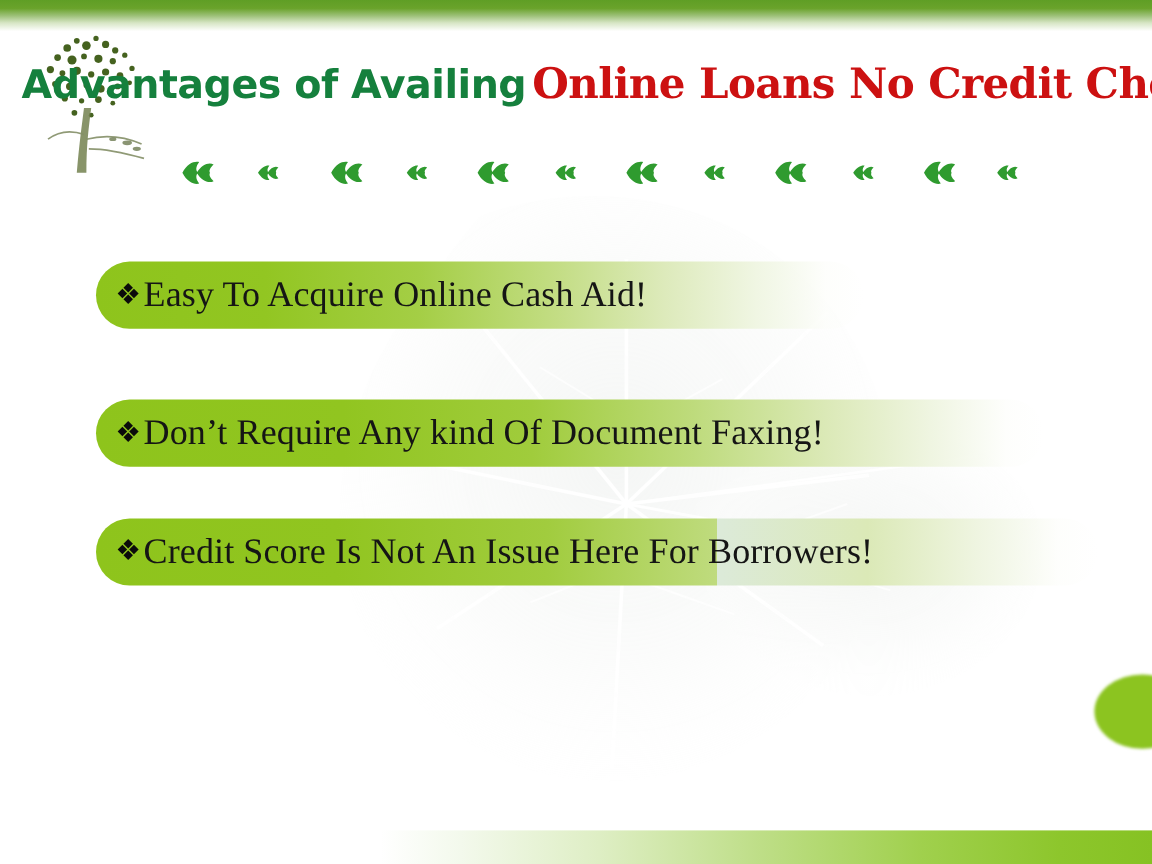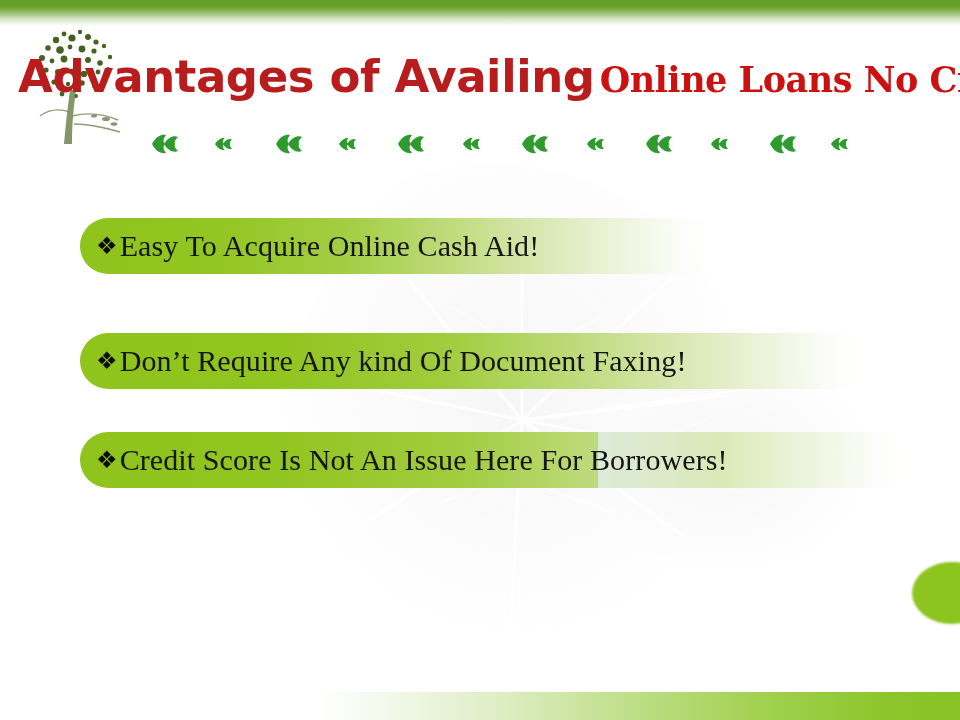--- a/index.html
+++ b/index.html
@@ -101,23 +101,23 @@
     left: 18px;
     top: 26px;
     width: 930px;
     height: 52px;
     white-space: nowrap;
     z-index: 2;
   }
 
   .title-part1 {
     font-family: "DejaVu Sans", sans-serif;
-    font-size: 45px;
+    font-size: 33px;
     font-weight: 600;
-    color: #b91c1c;
+    color: #15803d;
     letter-spacing: -0.4px;
     vertical-align: baseline;
   }
 
   .title-part2 {
     font-family: "DejaVu Serif", serif;
     font-size: 35px;
     font-weight: bold;
     color: #cc1111;
     letter-spacing: -0.5px;

